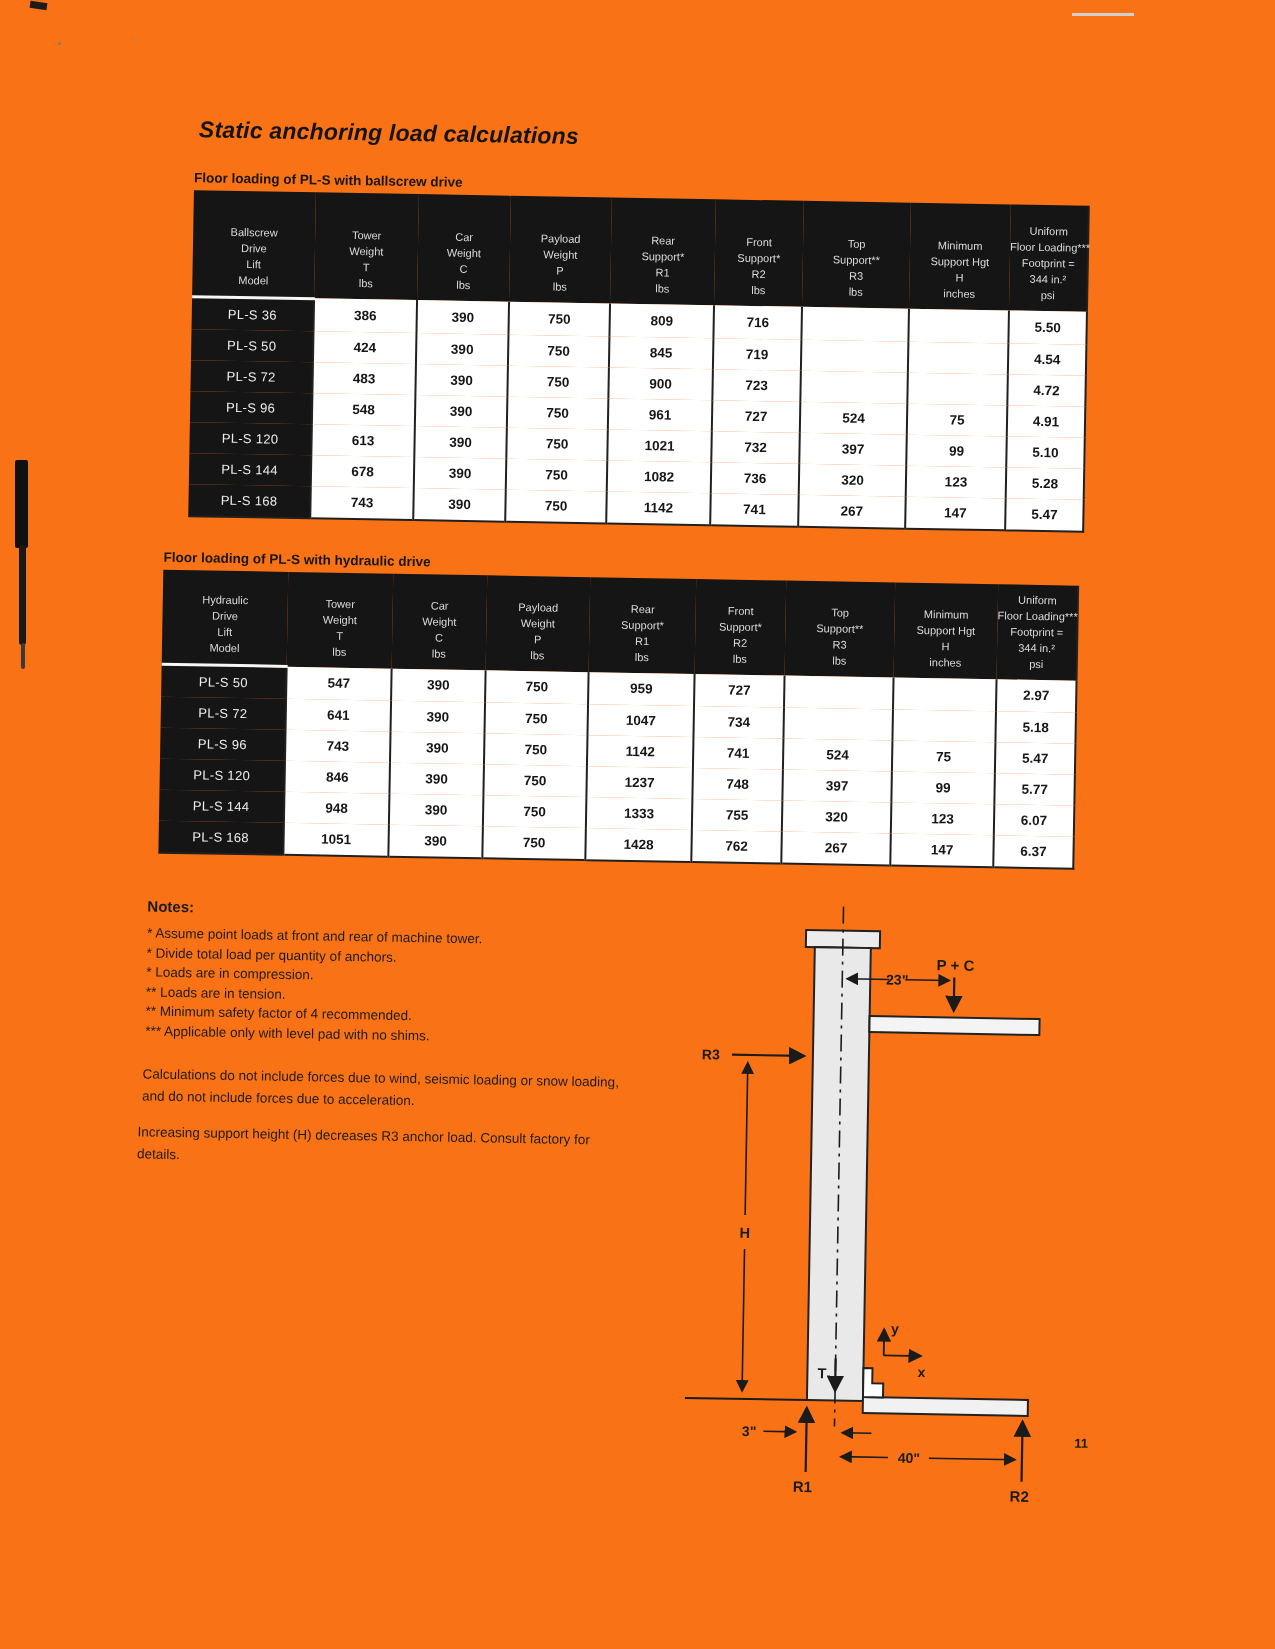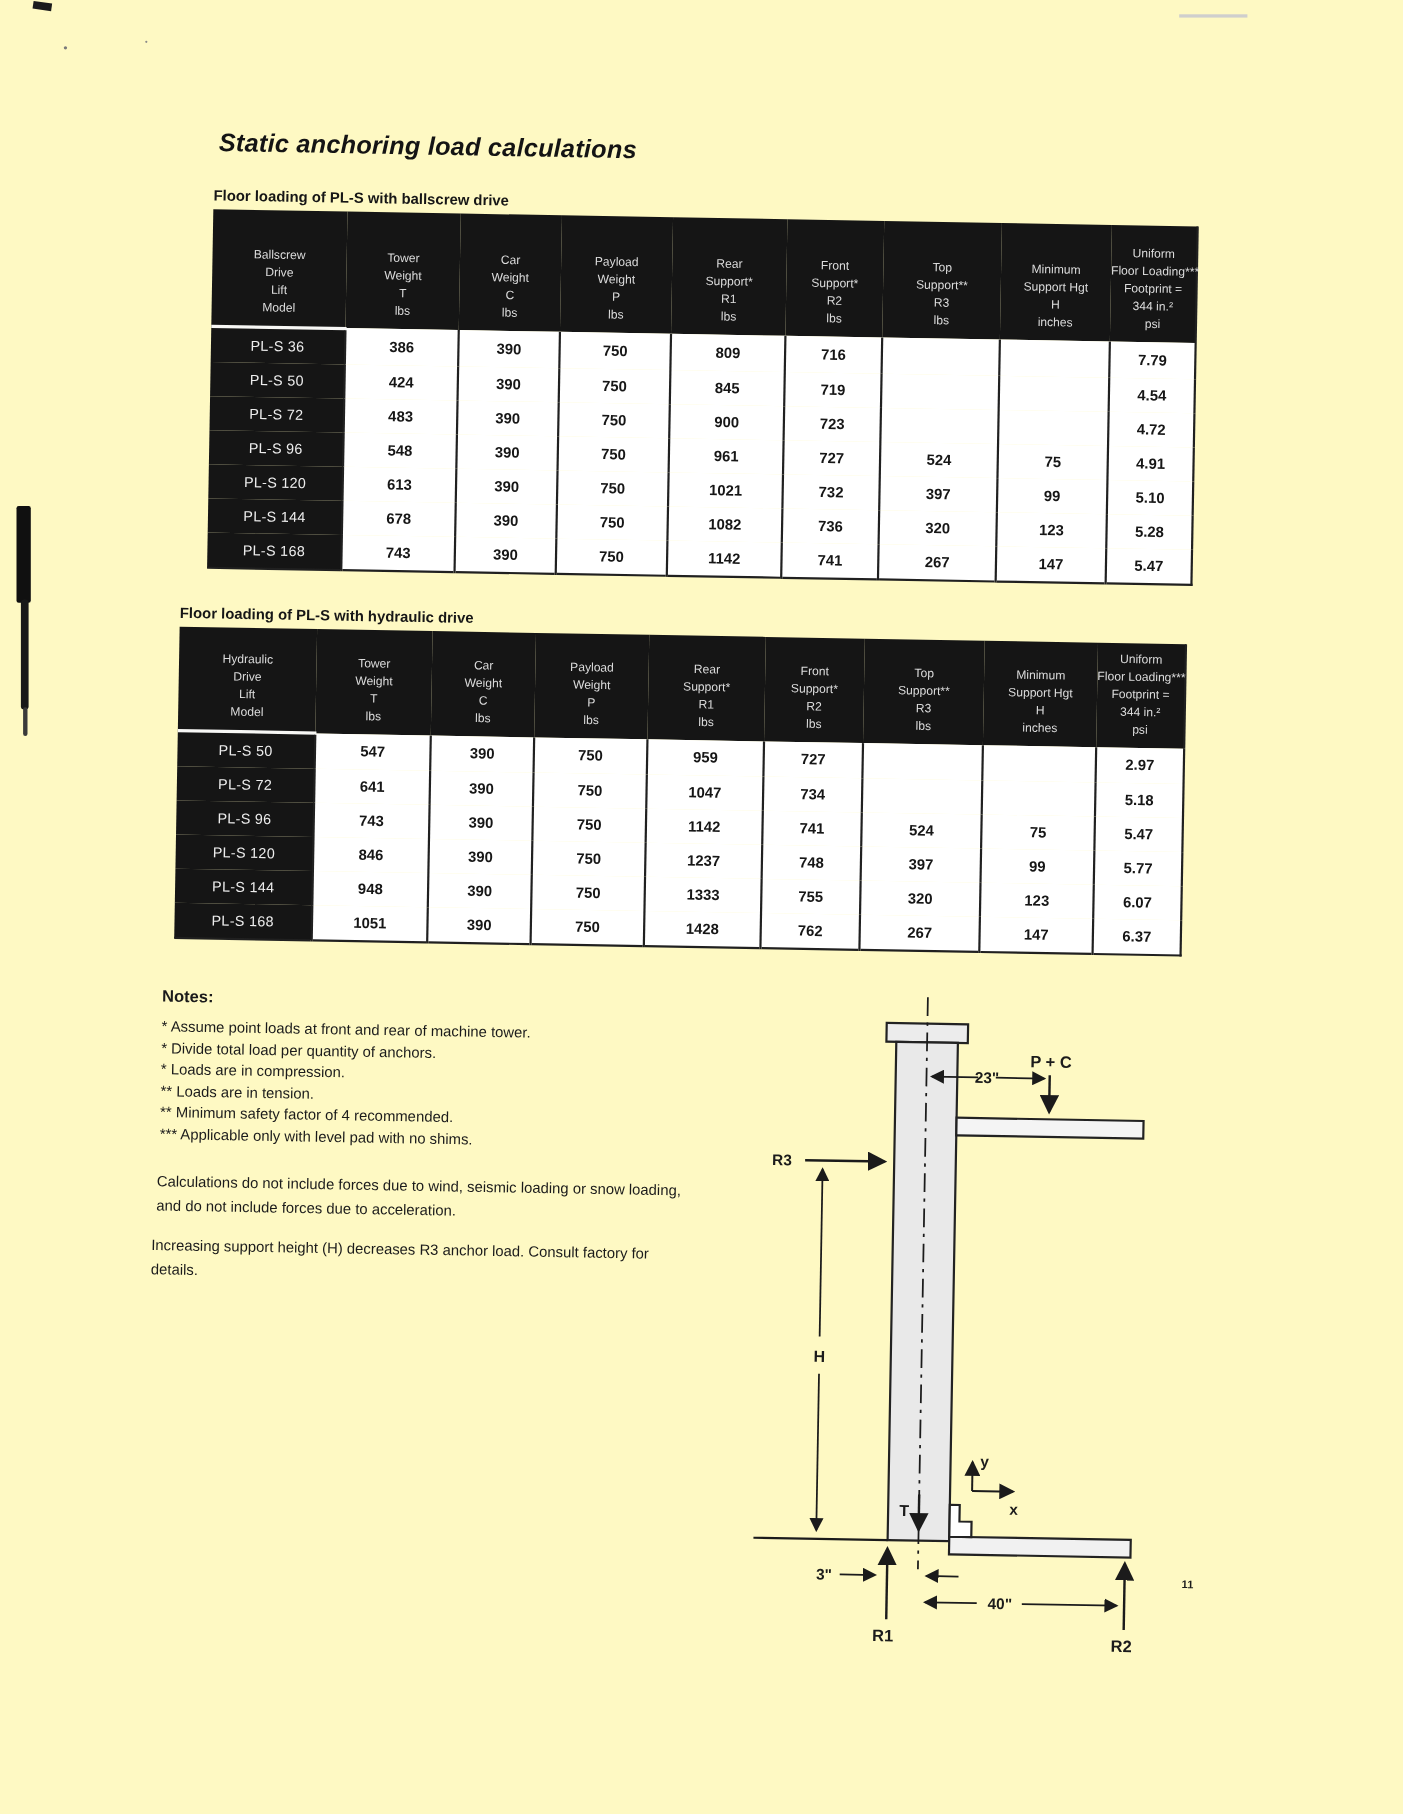--- a/index.html
+++ b/index.html
@@ -1,24 +1,24 @@
 <!DOCTYPE html>
 <html><head>
 <meta charset="utf-8">
 <style>
   html,body{margin:0;padding:0;background:#e8e8e6;}
-  .page{position:relative;width:1275px;height:1649px;background:#fef9c3;overflow:hidden;
+  .page{position:relative;width:1275px;height:1649px;background:#f97316;overflow:hidden;
         font-family:"Liberation Sans",sans-serif;color:#1b1b1b;}
   .content{position:absolute;inset:0;transform:rotate(1deg);transform-origin:640px 420px;}
 
   
   .title{position:absolute;left:194px;top:124px;margin:0;font-size:23px;font-style:italic;
          font-weight:bold;letter-spacing:.2px;color:#141414;}
   .caption{font-size:13.5px;font-weight:bold;color:#161616;margin:0 0 5px 0;}
-  .pageno{position:absolute;left:1092px;top:1428px;font-size:10px;font-weight:bold;}
+  .pageno{position:absolute;left:1092px;top:1428px;font-size:13px;font-weight:bold;}
 
   
   .tblsec{position:absolute;}
   .t1{left:190px;top:178px;}
   .t2{left:166px;top:558px;}
   table{border-collapse:collapse;table-layout:fixed;border-right:2px solid #202020;
         border-bottom:2px solid #202020;}
   .t1 table{width:895px;}
   .t2 table{width:915px;}
   thead tr{background:#151515;}
@@ -132,21 +132,21 @@
         <tbody>
             <tr>
               <td>PL-S 36</td>
               <td>386</td>
               <td>390</td>
               <td>750</td>
               <td>809</td>
               <td>716</td>
               <td></td>
               <td></td>
-              <td>7.79</td>
+              <td>5.50</td>
             </tr>
             <tr>
               <td>PL-S 50</td>
               <td>424</td>
               <td>390</td>
               <td>750</td>
               <td>845</td>
               <td>719</td>
               <td></td>
               <td></td>

